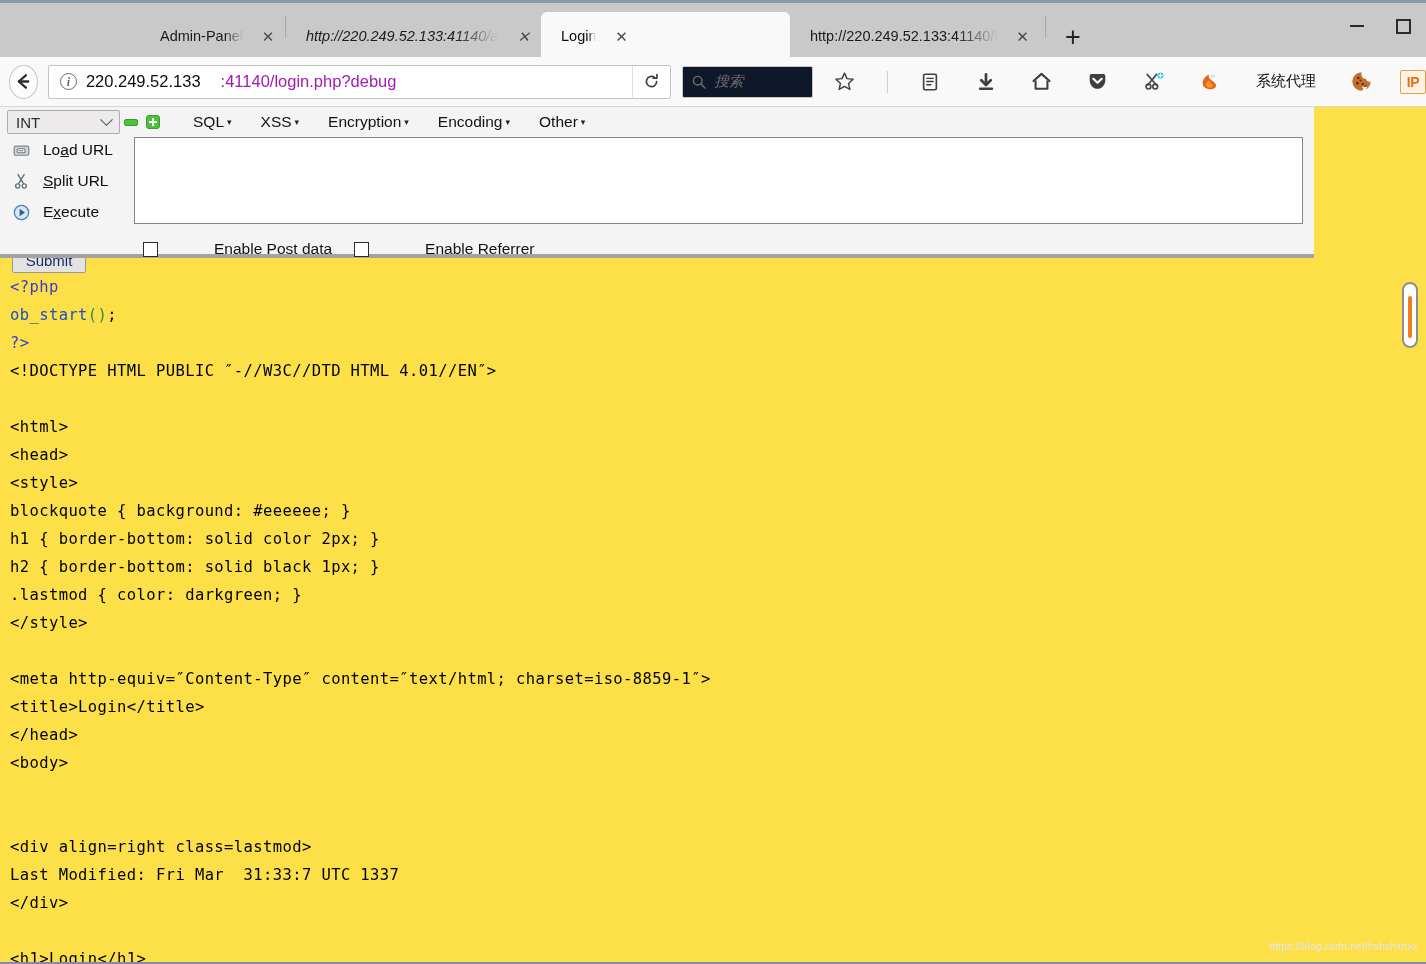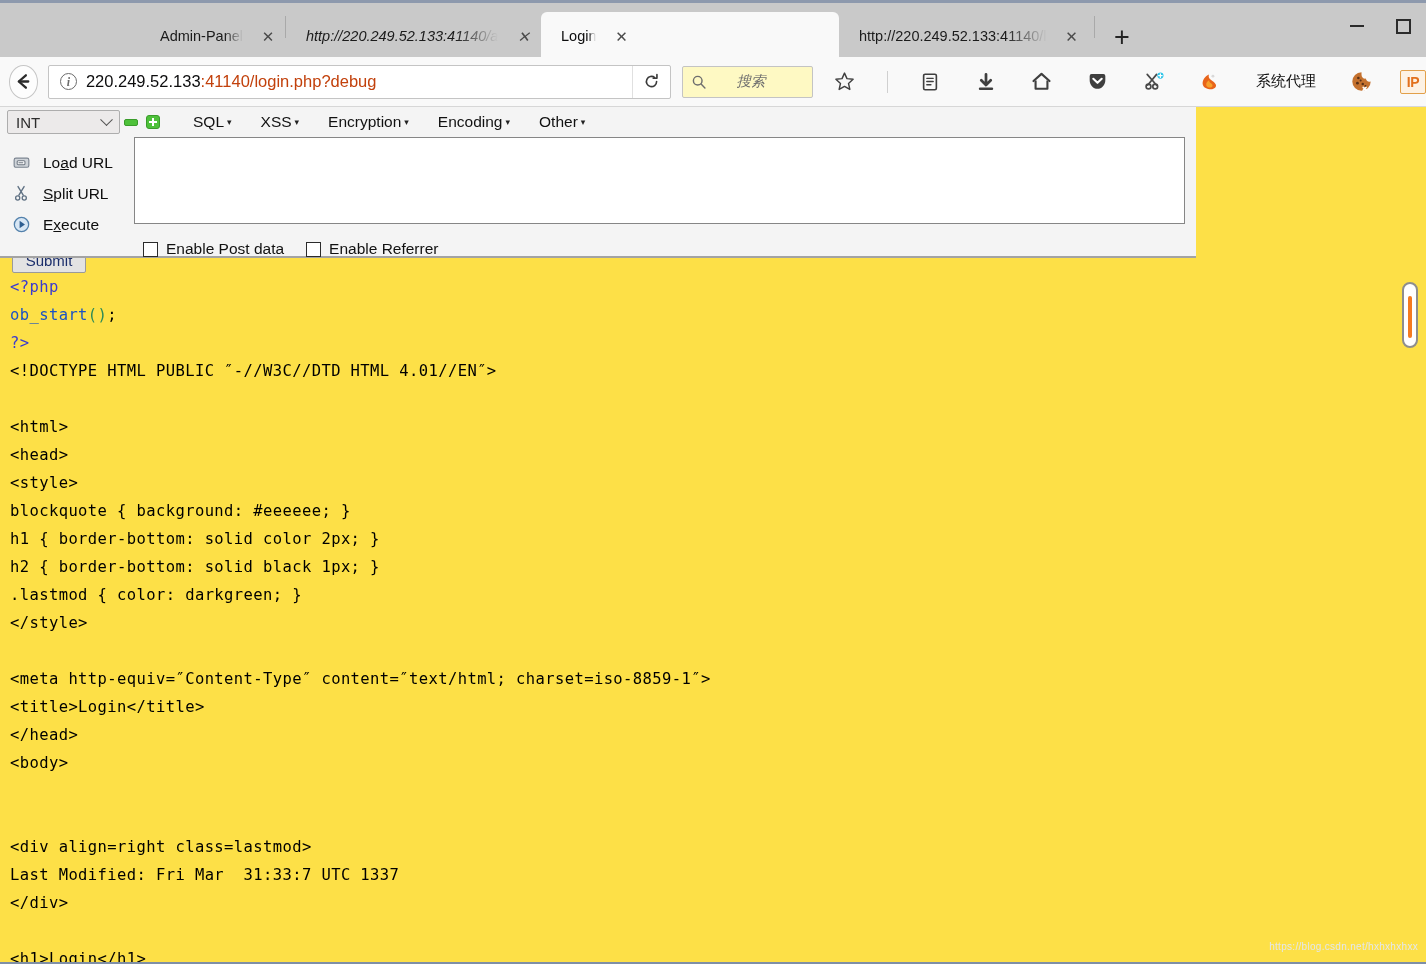--- a/index.html
+++ b/index.html
@@ -63,47 +63,47 @@
     background: #ffffff; border: 1px solid #c4c4c4; border-radius: 2px;
     display: flex; align-items: center;
   }
   .info-ico {
     margin-left: 11px; width: 17px; height: 17px; border-radius: 50%;
     border: 1.6px solid #6b6b6b; color: #6b6b6b; font-size: 12px;
     font-family: "Liberation Serif", serif; font-style: italic; font-weight: bold;
     display: flex; align-items: center; justify-content: center; line-height: 1;
   }
   .urltext { margin-left: 9px; font-size: 16.5px; color: #0c0c0d; white-space: nowrap; }
-  .urltext .dim { color: #c2410c; }
+  .urltext .dim { color: #a21caf; padding-left: 20px; }
   .reload {
     position: absolute; right: 0; top: 0; width: 38px; height: 32px;
     display: flex; align-items: center; justify-content: center;
     border-left: 1px solid #e0e0e0;
   }
   .searchbox {
-    margin-left: 11px; width: 155px; height: 32px; background: #fef9c3;
-    border: 1px solid #c4c4c4; border-radius: 2px; display: flex; align-items: center; gap: 22px;
+    margin-left: 11px; width: 155px; height: 32px; background: #0f172a;
+    border: 1px solid #c4c4c4; border-radius: 2px; display: flex; align-items: center;
   }
   .searchbox .sbtext {
     margin-left: 7px; font-size: 14.5px; color: #6e6e6e; font-style: italic;
   }
   .navicons { display: flex; align-items: center; margin-left: 14px; gap: 20px; }
   .navicons .ni { width: 36px; height: 34px; display: flex; align-items: center; justify-content: center; }
   .vsep { width: 1px; height: 22px; background: #d0d0d0; margin: 0 4px; }
   .proxy-label { font-size: 15px; color: #111; margin: 0 8px; white-space: nowrap; }
   .ipbadge {
     width: 26px; height: 24px; border: 1px solid #e2a04a; background: #fdf2e4;
     border-radius: 2px; color: #e2711d; font-size: 14px; font-weight: bold;
     display: flex; align-items: center; justify-content: center; letter-spacing: -0.5px;
   }
 
   
   .hackbar {
-    position: absolute; top: 107px; left: 0; width: 1196px; height: 151px;
-    background: #f4f4f4; border-bottom: 2px solid #a3a3a3; z-index: 5;
+    position: absolute; top: 107px; left: 0; width: 1314px; height: 151px;
+    background: #f4f4f4; border-bottom: 4px solid #a3a3a3; z-index: 5;
   }
   .hb-row1 { display: flex; align-items: center; height: 30px; padding-left: 7px; }
   .hb-select {
     width: 113px; height: 24px; background: #eceaea; border: 1px solid #adadad;
     border-radius: 2px; display: flex; align-items: center; position: relative;
   }
   .hb-select span { margin-left: 8px; font-size: 15px; color: #2d2d2d; }
   .hb-select .caret {
     position: absolute; right: 8px; width: 9px; height: 9px;
     border-right: 1.6px solid #555; border-bottom: 1.6px solid #555;
@@ -117,31 +117,31 @@
   }
   .hb-plus i:before, .hb-plus i:after {
     content: ""; position: absolute; background: #fff;
   }
   .hb-plus i:before { left: 5px; top: 2px; width: 2px; height: 8px; }
   .hb-plus i:after { left: 2px; top: 5px; width: 8px; height: 2px; }
   .hb-menu { font-size: 15.5px; color: #111; margin-left: 29px; display: flex; align-items: center; }
   .hb-menu .dd { margin-left: 3px; font-size: 9px; color: #222; }
   .hb-body { display: flex; padding-left: 8px; }
   .hb-left { width: 126px; padding-top: 4px; }
-  .hb-act { display: flex; align-items: flex-end; height: 31px; }
+  .hb-act { display: flex; align-items: flex-start; height: 31px; }
   .hb-act .ico { width: 26px; display: flex; align-items: center; justify-content: center; }
   .hb-act .lbl { font-size: 15.5px; color: #0d0d0d; margin-left: 9px; }
   .hb-act .lbl u { text-decoration: underline; }
   .hb-area {
     flex: 1; margin-right: 11px; height: 87px; background: #fff;
     border: 1px solid #868686; resize: none; outline: none;
     font-family: "Liberation Sans", sans-serif; font-size: 14px;
   }
   .hb-checks { display: flex; align-items: center; padding-left: 143px; height: 30px; }
-  .hb-checks label { display: flex; align-items: center; font-size: 15.5px; color: #111; margin-right: 22px; }
+  .hb-checks label { display: flex; align-items: center; font-size: 15.5px; color: #111; margin-right: 22px; gap: 48px; }
   .hb-checks .cb {
     width: 15px; height: 15px; border: 1.6px solid #2b2b2b; background: #fff;
     margin-right: 8px; display: inline-block;
   }
 
   
   .content {
     position: absolute; top: 107px; left: 0; width: 1426px; height: 857px;
     background: #fde047; overflow: hidden; z-index: 1;
   }
@@ -186,21 +186,21 @@
     <div class="tabs" id="tabs-container">
         <div class="tab" style="width: 285px; justify-content: flex-end;">
           <span class="tab-title">Admin-Panel</span>
           <span class="tab-close">✕</span>
         </div>
         <div class="tab-sep"></div>
         <div class="tab" style="width: 255px; font-style: italic;">
           <span class="tab-title">http://220.249.52.133:41140/a</span>
           <span class="tab-close">✕</span>
         </div>
-        <div class="tab active" style="width: 298px;">
+        <div class="tab active" style="width: 249px;">
           <span class="tab-title">Login</span>
           <span class="tab-close">✕</span>
         </div>
         <div class="tab" style="width: 255px;">
           <span class="tab-title">http://220.249.52.133:41140/l</span>
           <span class="tab-close">✕</span>
         </div>
         <div class="tab-sep"></div>
         <div class="newtab">+</div>
       </div>

